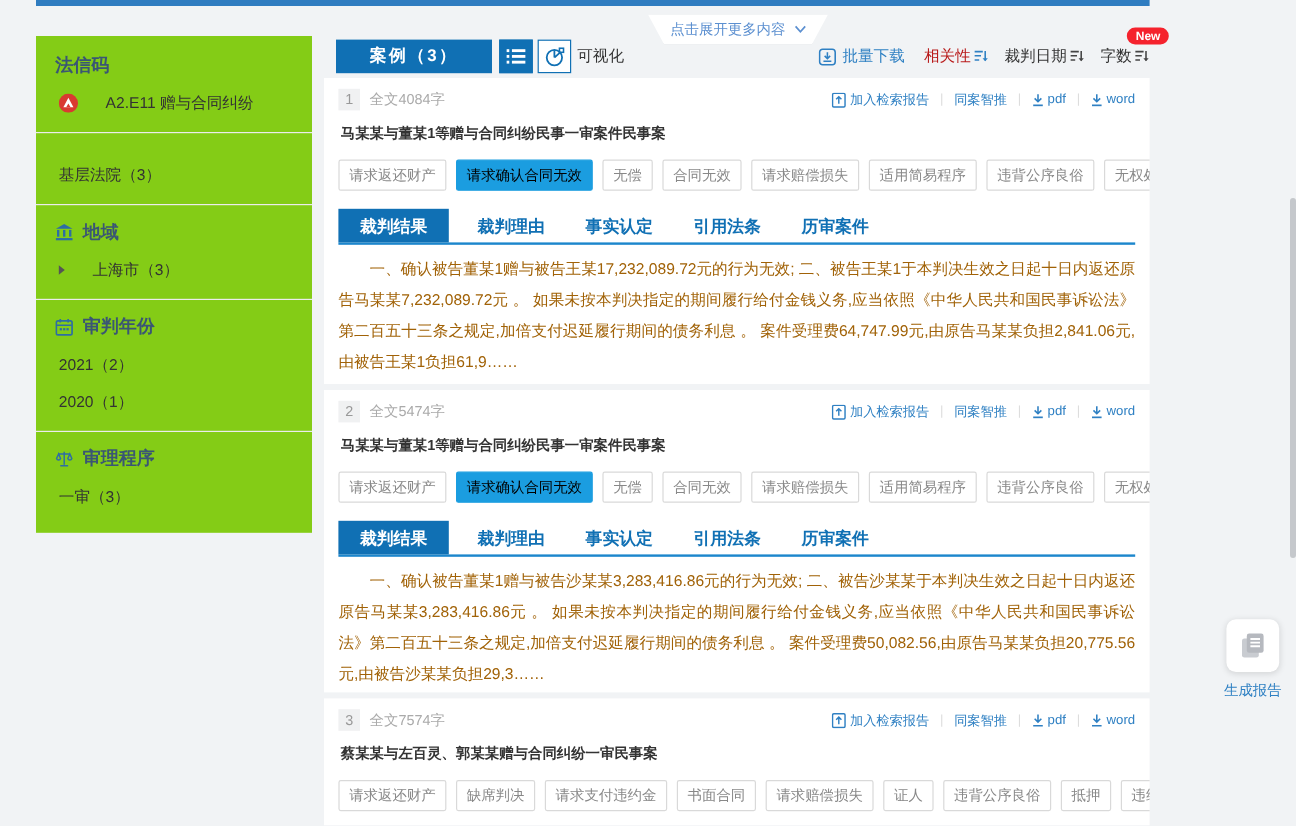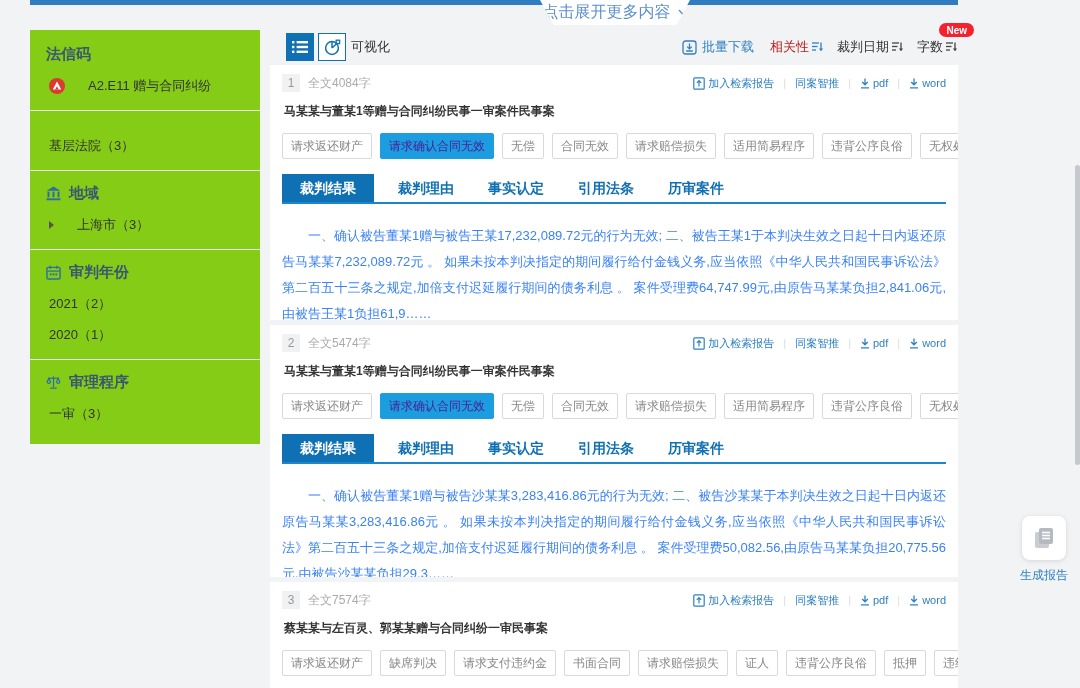--- a/index.html
+++ b/index.html
@@ -2,23 +2,23 @@
 <html><head>
 <meta charset="utf-8">
 <style>
   html,body{margin:0;padding:0;}
   body{width:1080px;height:688px;overflow:hidden;background:#f1f3f5;
        font-family:"Liberation Sans","DejaVu Sans",sans-serif;position:relative;}
   .stage{position:absolute;inset:0;width:1080px;height:688px;overflow:hidden;}
 
   
   .top-strip{position:absolute;left:30px;top:0;width:928px;height:5px;background:#2f7cc0;}
-  .expand-tab{position:absolute;left:540px;top:0;width:150px;height:25px;background:#fff;
+  .expand-tab{position:absolute;left:540px;top:12px;width:150px;height:25px;background:#fff;
       box-shadow:0 2px 4px rgba(0,0,0,.10);clip-path:polygon(0 0,100% 0,91% 100%,9% 100%);
-      display:flex;align-items:center;justify-content:center;gap:7px;color:#5b8fd0;font-size:16px;cursor:pointer;}
+      display:flex;align-items:center;justify-content:center;gap:7px;color:#5b8fd0;font-size:12px;cursor:pointer;}
 
   
   .sidebar{position:absolute;left:30px;top:30px;width:230px;background:#84cc16;padding:2px 0 6px;box-sizing:border-box;}
   .sb-section{padding:13px 16px 14px;border-bottom:1px solid #ececec;}
   .sb-section:last-child{border-bottom:none;}
   .sb-head{display:flex;align-items:center;gap:8px;font-size:15px;font-weight:bold;color:#3a5674;}
   .sb-item{display:flex;align-items:center;gap:23px;margin:13px 0 1px 3px;font-size:13px;color:#333;cursor:pointer;}
   .tri{width:0;height:0;border-left:5px solid #555;border-top:4px solid transparent;border-bottom:4px solid transparent;flex:0 0 auto;}
 
   
@@ -45,25 +45,25 @@
   .card-head{display:flex;align-items:center;font-size:12px;color:#aaa;}
   .num{width:18px;height:18px;background:#f0f1f2;color:#999;display:flex;align-items:center;justify-content:center;
       margin-right:8px;font-size:12px;flex:0 0 auto;}
   .card-actions{margin-left:auto;display:flex;align-items:center;font-size:11px;color:#2f80c3;}
   .act{display:flex;align-items:center;gap:3px;cursor:pointer;}
   .vsep{color:#ddd;margin:0 9px;}
   .card-title{font-size:12px;color:#333;font-weight:600;margin:11px 0 0 2px;cursor:pointer;}
   .tag-row{display:flex;gap:8px;margin-top:13px;}
   .tag{height:24px;line-height:24px;padding:0 8px;border:1px solid #d9d9d9;color:#888;font-size:12px;
       border-radius:2px;white-space:nowrap;cursor:pointer;box-sizing:content-box;}
-  .tag.active{background:#1b9de0;border-color:#1b9de0;color:#4c1d95;}
+  .tag.active{background:#1b9de0;border-color:#1b9de0;color:#000000;}
   .tabbar{display:flex;align-items:center;border-bottom:2px solid #1c86cc;margin-top:15px;height:28px;}
   .tab{font-size:14px;font-weight:bold;color:#1070b4;line-height:28px;margin-right:34px;cursor:pointer;}
   .tab.active{background:#1070b4;color:#fff;padding:0 18px;margin-right:24px;}
-  .card-body{font-size:13px;color:#3b82f6;line-height:26px;margin-top:19px;text-indent:2em;text-align:justify;}
+  .card-body{font-size:13px;color:#a16207;line-height:26px;margin-top:7px;text-indent:2em;text-align:justify;}
 
   
   .float-report{position:absolute;left:1022px;top:516px;width:44px;height:44px;background:#fff;border-radius:8px;
       box-shadow:0 1px 5px rgba(0,0,0,.12);display:flex;align-items:center;justify-content:center;cursor:pointer;}
   .float-label{position:absolute;left:1012px;top:567px;width:64px;text-align:center;color:#2f80c3;font-size:12px;cursor:pointer;}
   .scroll-thumb{position:absolute;left:1075px;top:165px;width:5px;height:300px;background:#c5c8cc;border-radius:3px;cursor:pointer;}
   svg{display:block;}
 </style>
 </head>
 <body>
@@ -159,20 +159,21 @@
           </span>
           <span>审理程序</span>
         </div>
         <div class="sb-item">
           <span>一审（3）</span>
         </div>
       </div>
     </aside>
 
   <div class="toolbar">
+    <button class="case-tab">案例（3）</button>
     <button class="icon-btn filled ml6">
       <span>
         <svg width="16" height="14" viewBox="0 0 16 14">
             <g fill="#fff">
               <rect x="0" y="1" width="2.4" height="2.4"></rect>
               <rect x="4.6" y="1" width="11.4" height="2.4"></rect>
               <rect x="0" y="5.8" width="2.4" height="2.4"></rect>
               <rect x="4.6" y="5.8" width="11.4" height="2.4"></rect>
               <rect x="0" y="10.6" width="2.4" height="2.4"></rect>
               <rect x="4.6" y="10.6" width="11.4" height="2.4"></rect>

